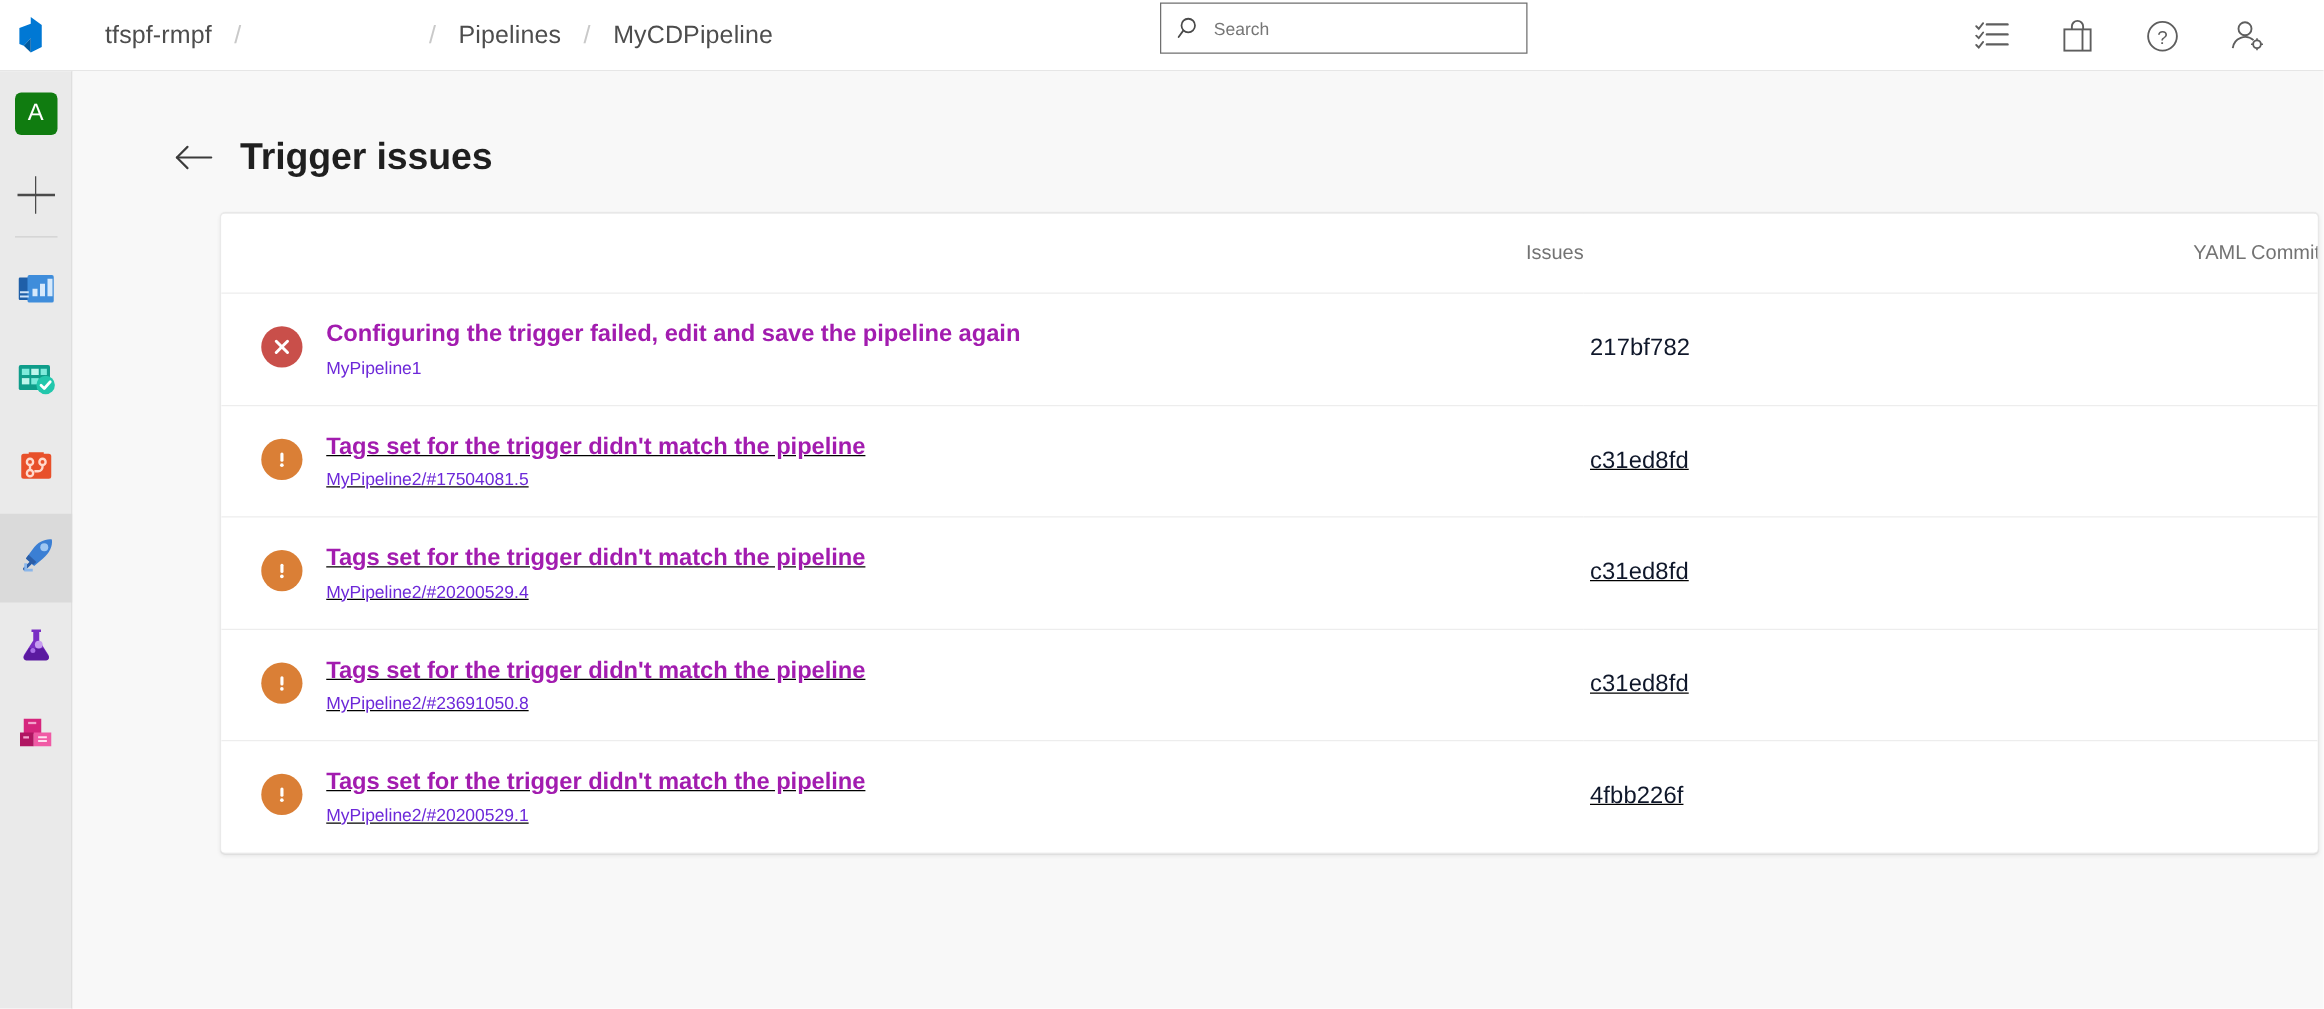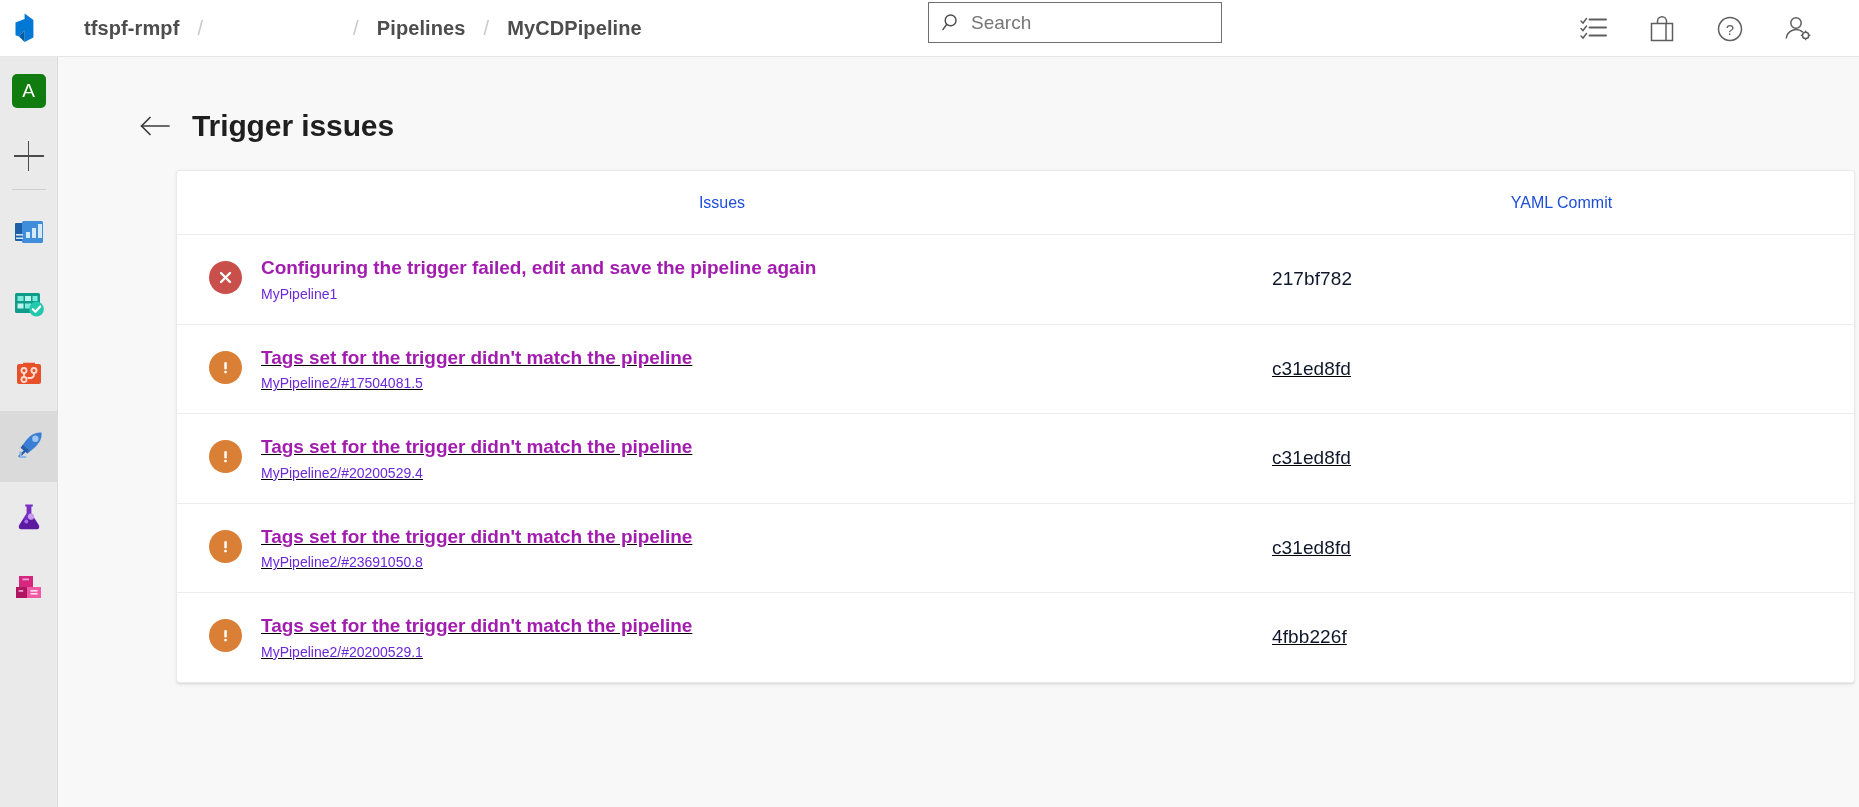--- a/index.html
+++ b/index.html
@@ -41,21 +41,20 @@
     height: 57px;
     margin-left: 25px;
     font-size: 20px;
     color: #6b6b6b;
     letter-spacing: .1px;
   }
   .bc-item {
     color: #4d4d4d;
     padding: 3px 2px;
     white-space: nowrap;
-    font-weight: bold;
   }
   .bc-item.empty { display: inline-block; min-width: 118px; }
   .bc-sep {
     color: #c9c9c9;
     margin: 0 16px;
     font-size: 20px;
     font-weight: 300;
   }
 
   .search-wrap {
@@ -72,21 +71,21 @@
     background: #fff;
     display: flex;
     align-items: center;
     padding-left: 12px;
   }
   .search-box .sicon { flex: 0 0 26px; display:flex; align-items:center; }
   .search-input {
     border: none;
     outline: none;
     flex: 1;
-    font-size: 19px;
+    font-size: 14px;
     color: #333;
     font-family: "Segoe UI", "Liberation Sans", sans-serif;
     padding-left: 4px;
     background: transparent;
   }
   .search-input::placeholder { color: #767676; opacity: 1; }
 
   .top-icons {
     position: absolute;
     right: 18px;
@@ -187,22 +186,22 @@
     border-radius: 4px;
     box-shadow: 0 1.6px 3.6px rgba(0,0,0,.07), 0 .3px .9px rgba(0,0,0,.06);
     overflow: hidden;
   }
 
   .table { width: 100%; border-collapse: collapse; table-layout: fixed; }
 
   .table thead th {
     font-size: 16px;
     font-weight: 400;
-    color: #1d4ed8;
-    text-align: center;
+    color: #737373;
+    text-align: right;
     padding: 23px 0 22px 0;
     border-bottom: 1px solid #ededed;
     background: #fff;
   }
   th.col-issues { padding-left: 32px; width: 1090px; }
   th.col-commit { width: 589px; padding-left: 5px; }
 
   .table tbody td {
     border-bottom: 1px solid #ededed;
     vertical-align: middle;

